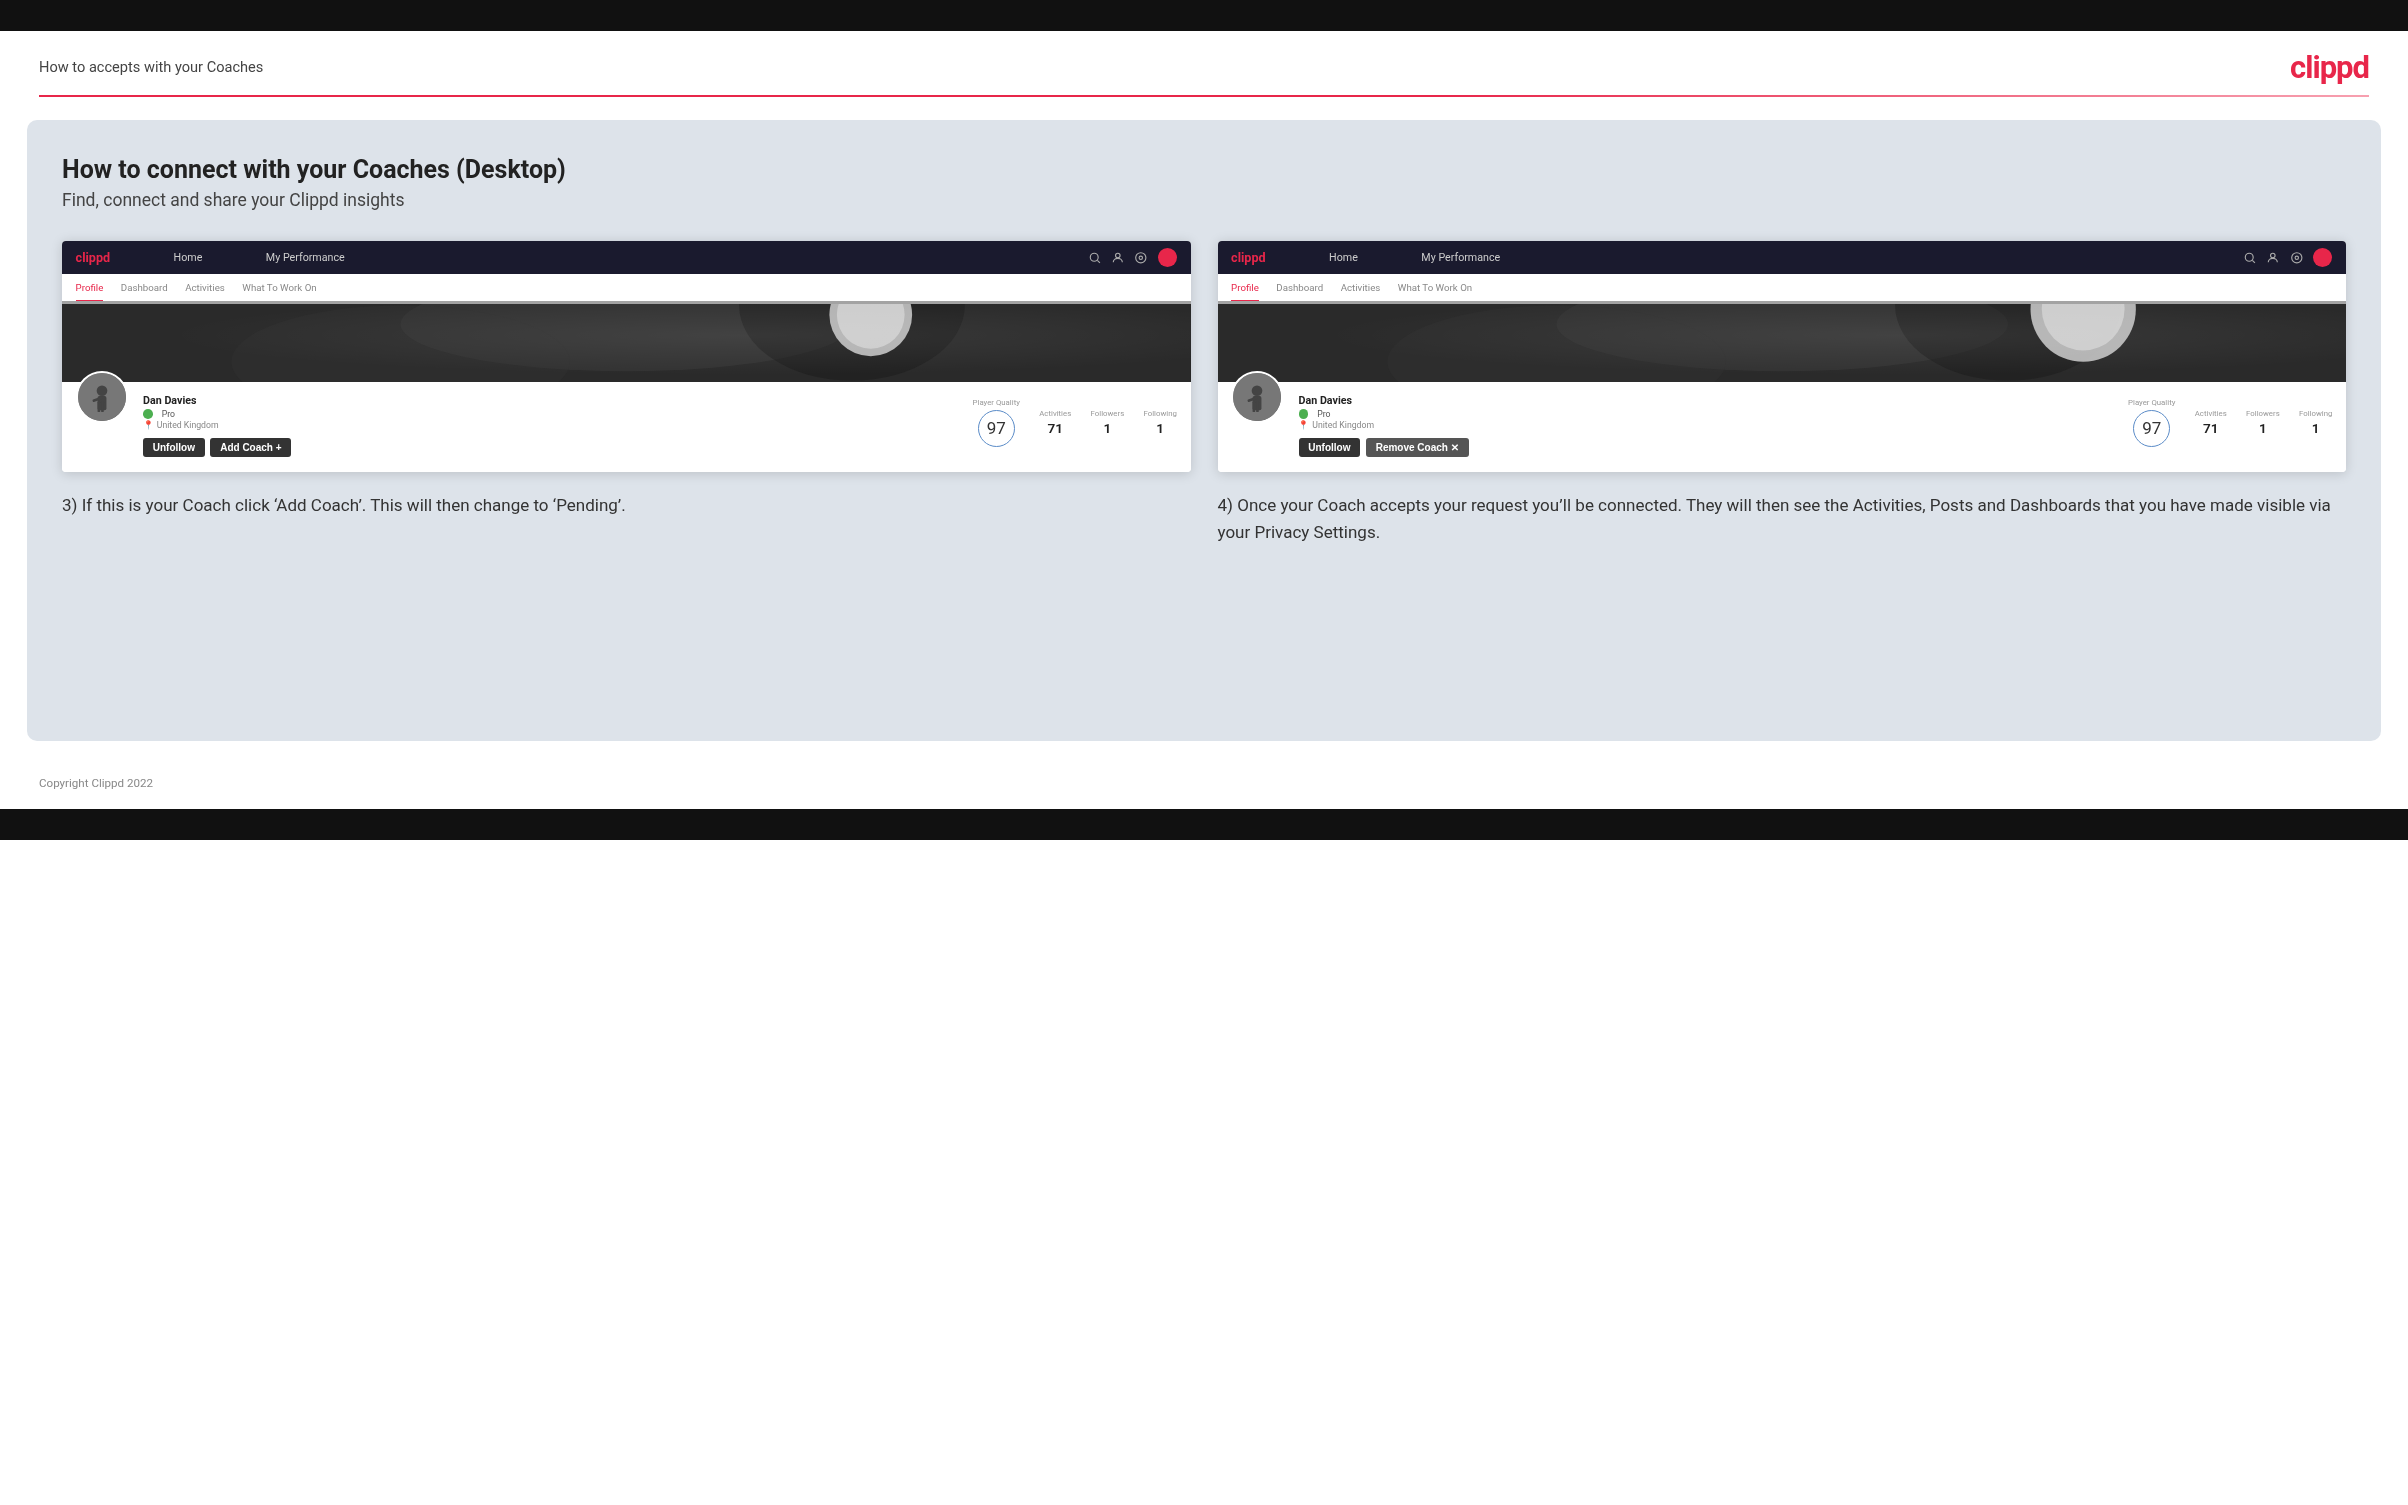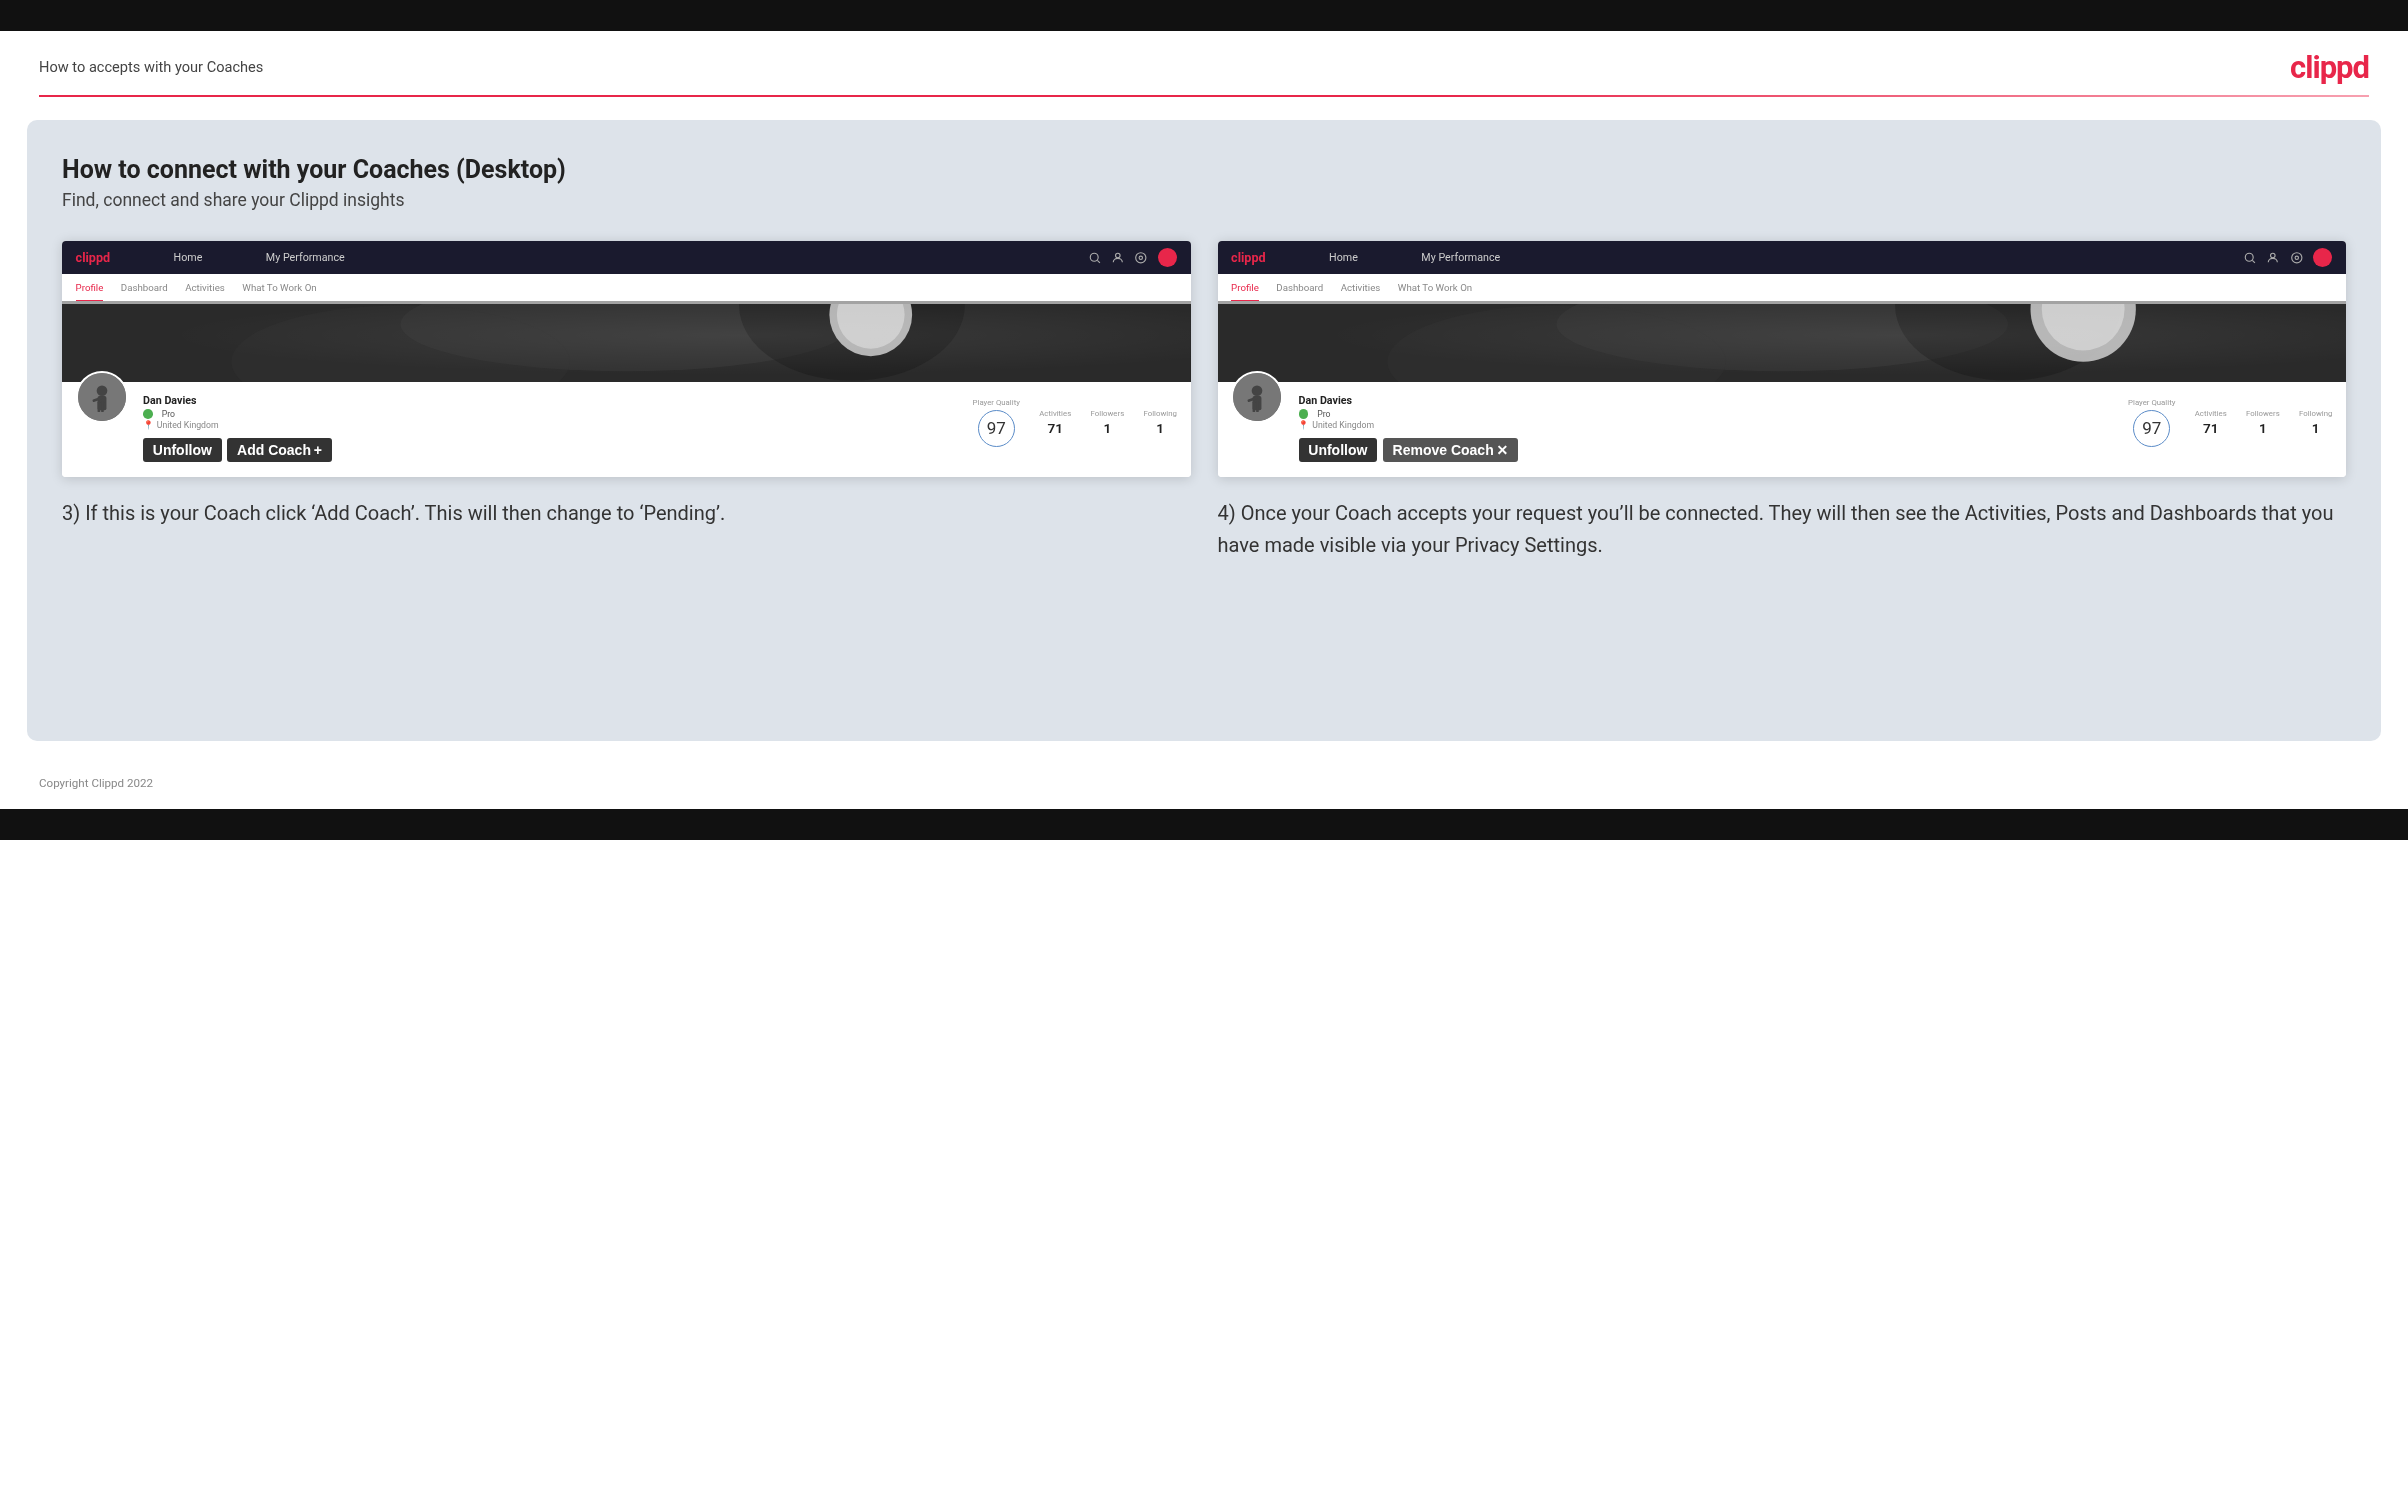--- a/index.html
+++ b/index.html
@@ -195,21 +195,21 @@
       display: flex;
       align-items: center;
       gap: 2.9px;
     }
     .mock-buttons {
       display: flex;
       gap: 5.8px;
       margin-top: 7.8px;
     }
     .mock-btn {
-      font-size: 14px;
+      font-size: 10px;
       padding: 3.9px 9.7px;
       border-radius: 2.9px;
       cursor: pointer;
       font-weight: 600;
     }
     .mock-btn-dark {
       background: #333;
       color: #fff;
       border: none;
     }
@@ -258,21 +258,21 @@
       align-items: center;
       justify-content: center;
       font-size: 17px;
       font-weight: 400;
       color: #333;
       margin: 0 auto;
     }
 
     
     .step-description {
-      font-size: 20px;
+      font-size: 17px;
       color: #333;
       line-height: 1.6;
     }
 
     
     .footer {
       padding: 11.6px 39px 19.4px;
       font-size: 11.6px;
       color: #888;
     }

